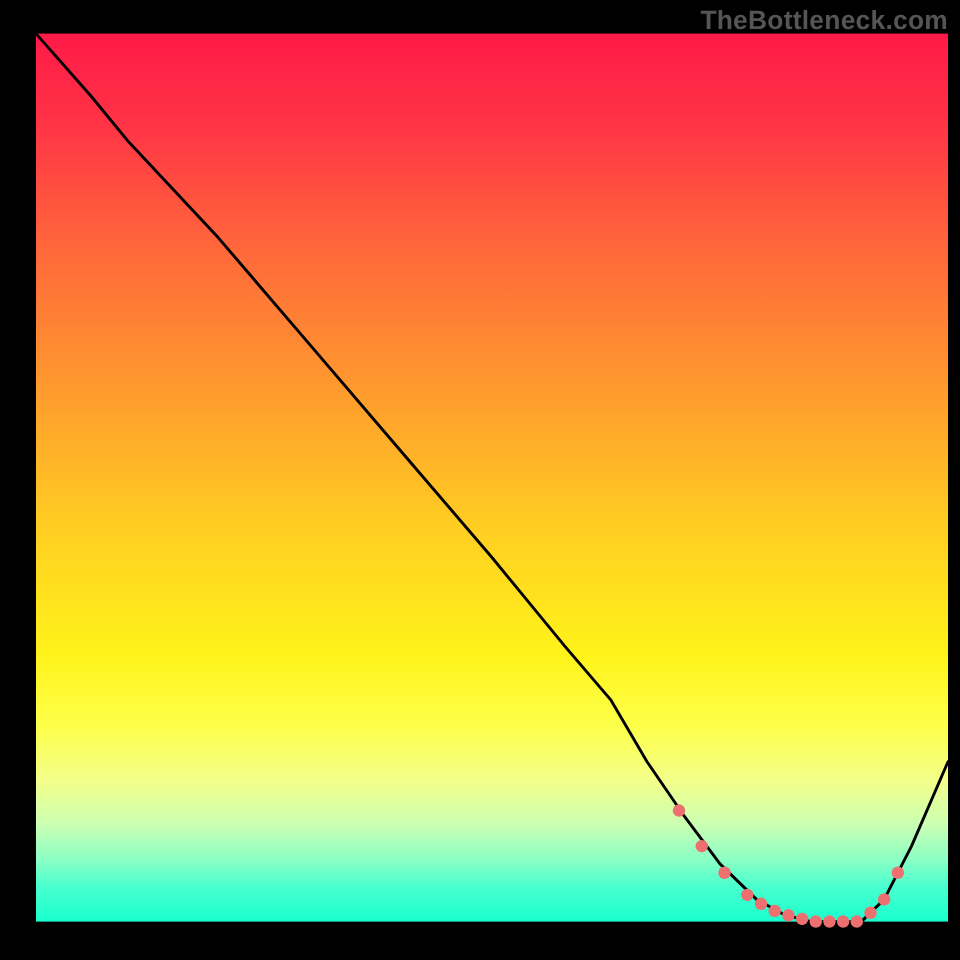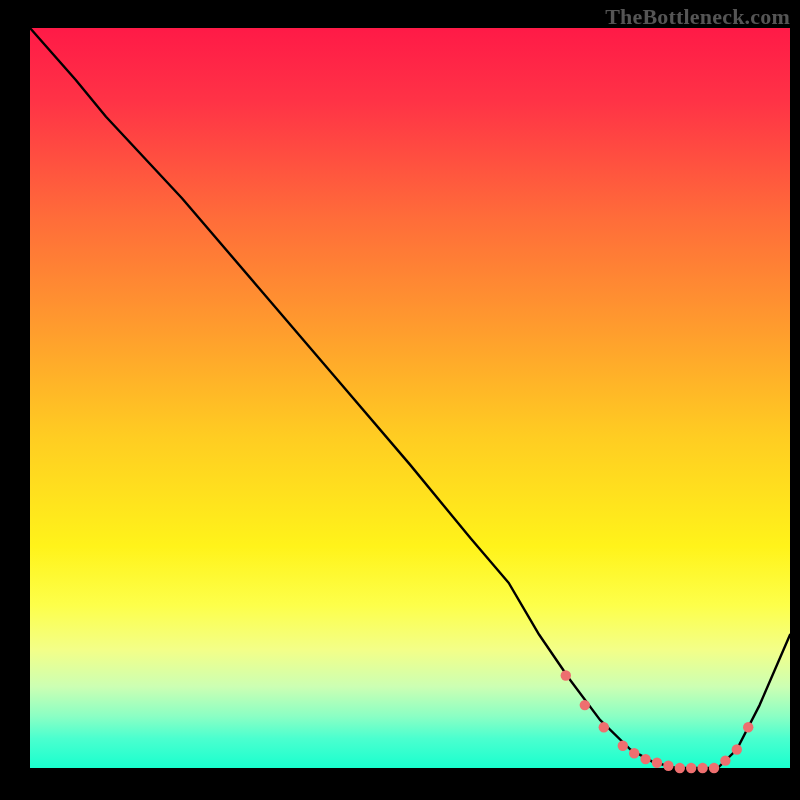--- a/index.html
+++ b/index.html
@@ -17,21 +17,21 @@
     background: #000;
   }
   svg {
     position: absolute;
     inset: 0;
   }
   .watermark {
     position: absolute;
     top: 4px;
     right: 10px;
-    font-family: Liberation Serif, serif;
+    font-family: Liberation Sans, sans-serif;
     font-size: 22px;
     font-weight: 600;
     color: #555;
     letter-spacing: 0.2px;
     user-select: none;
   }
 </style>
 </head>
 <body>
 

